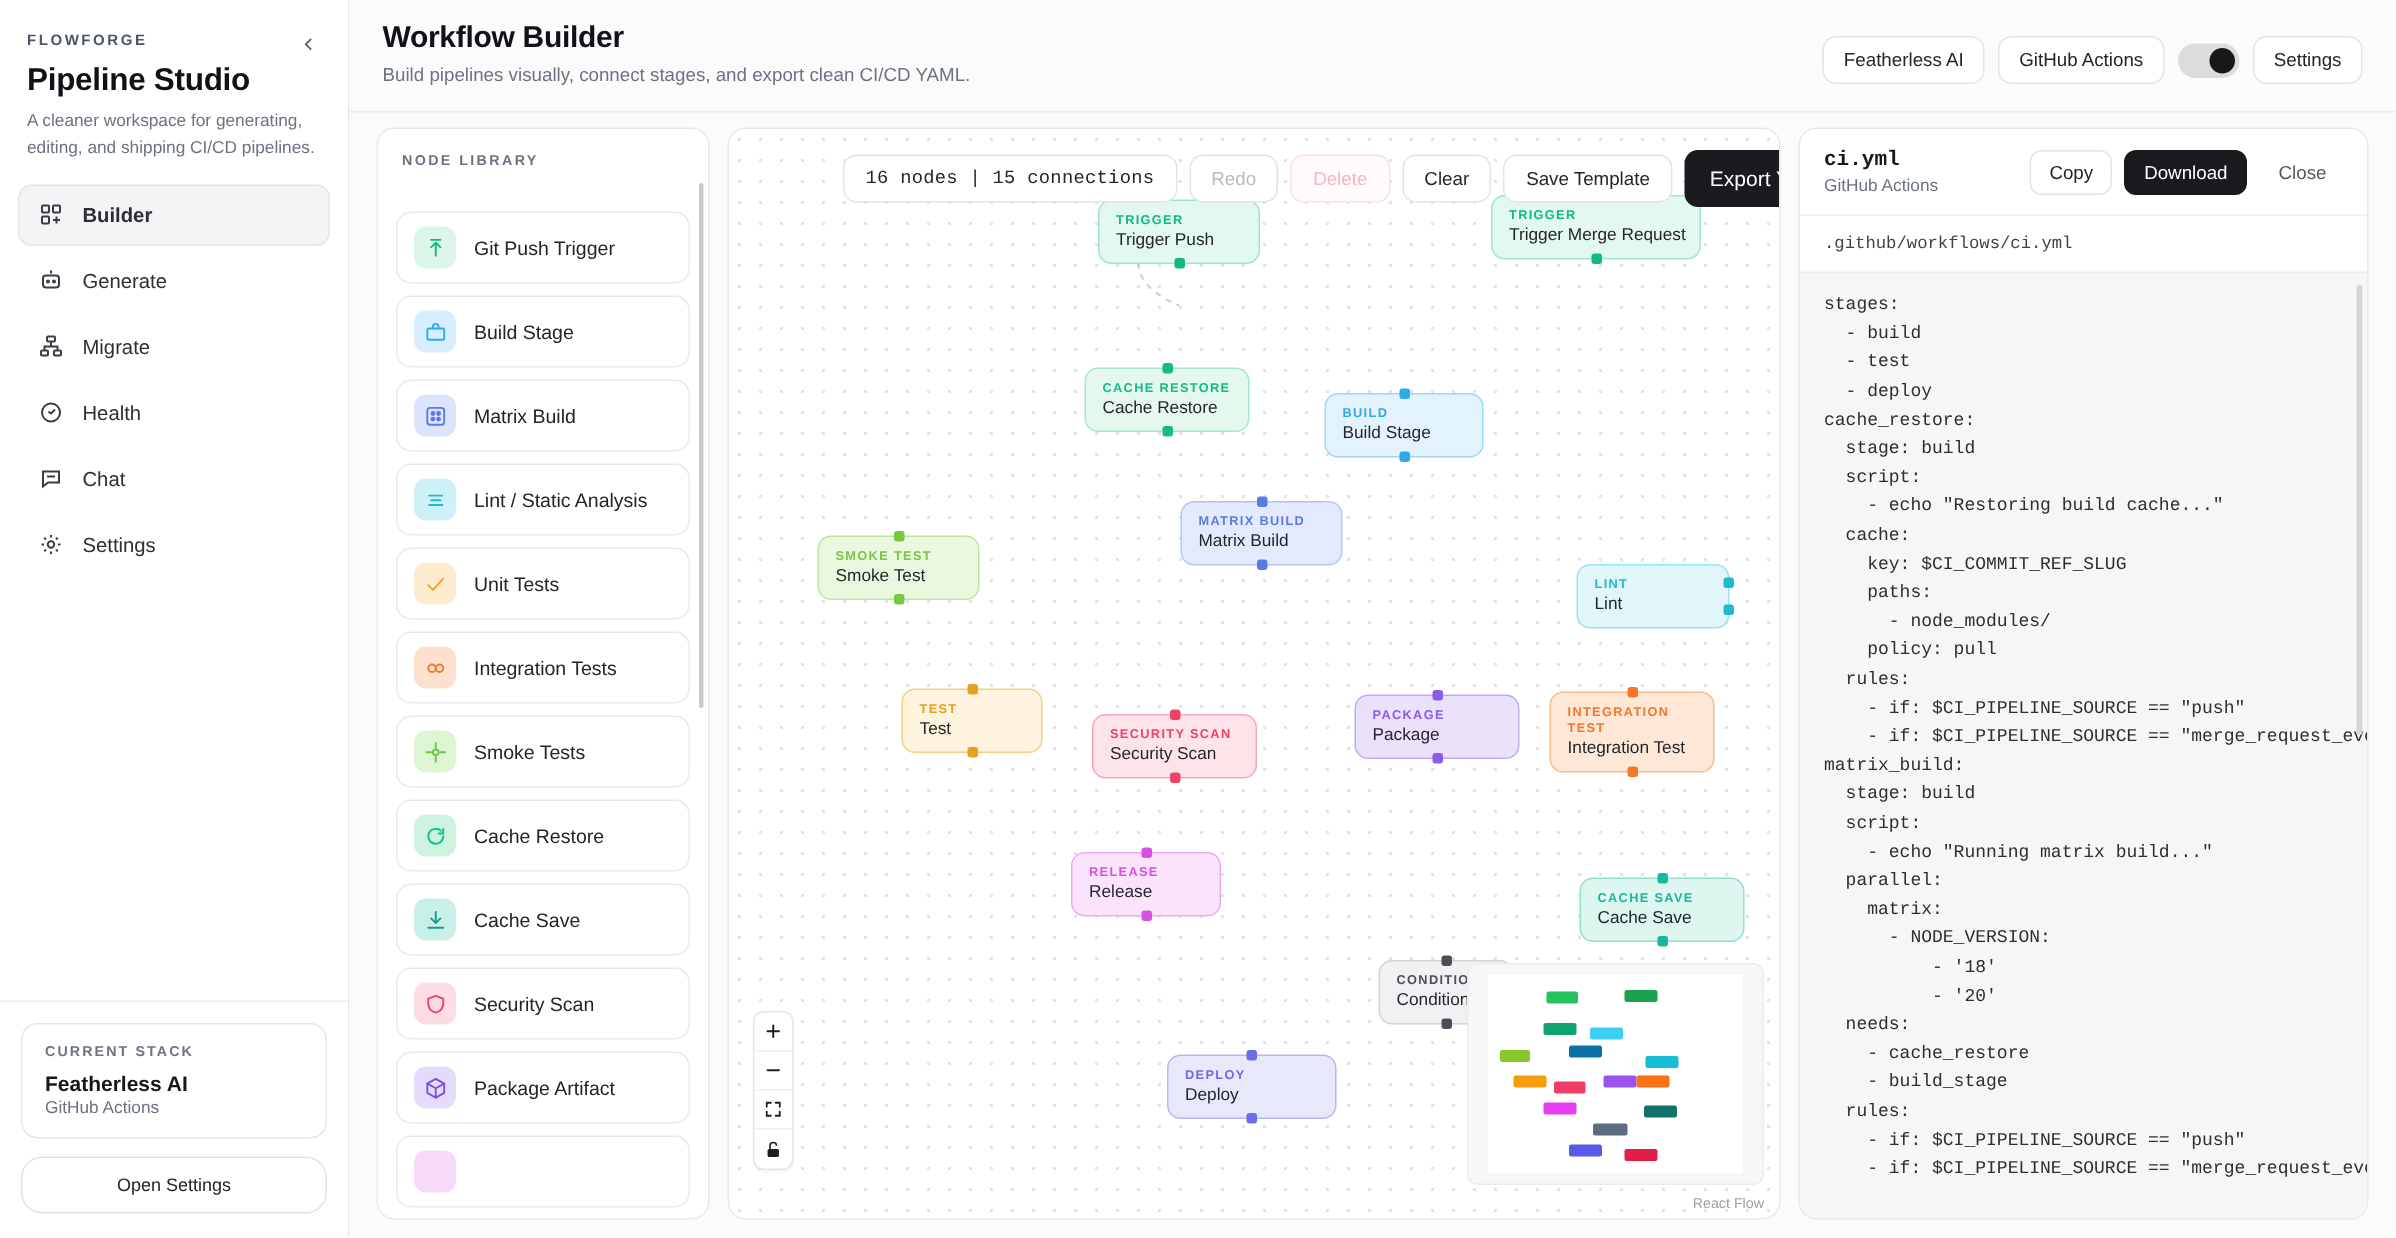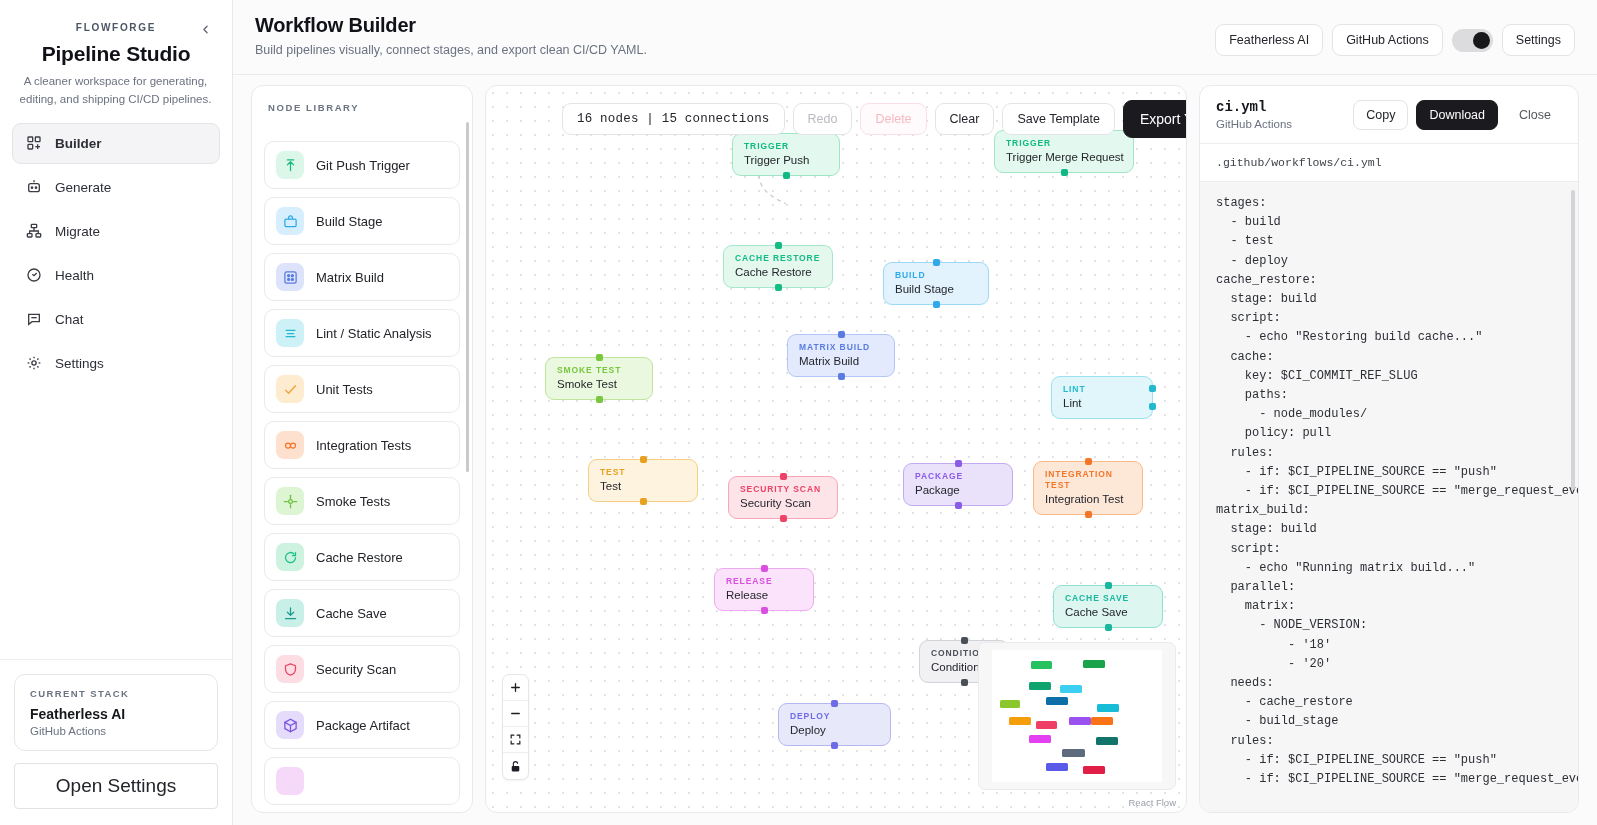--- a/index.html
+++ b/index.html
@@ -9,21 +9,21 @@
     background: #ffffff; color: #1a1a1a; overflow: hidden;
   }
   .app { display: flex; width: 1597px; height: 825px; }
 
   
   .sidebar {
     width: 233px; height: 825px; background: #ffffff;
     border-right: 1px solid #e8e8ea;
     display: flex; flex-direction: column; flex: 0 0 233px;
   }
-  .sb-top { padding: 22px 18px 0 18px; position: relative; text-align: center; }
+  .sb-top { padding: 22px 18px 0 18px; position: relative; }
   .brand {
     font-size: 10px; letter-spacing: 1.7px; font-weight: 700;
     color: #4b5563; text-transform: uppercase;
   }
   .collapse-btn {
     position: absolute; right: 18px; top: 20px;
     width: 18px; height: 18px; cursor: pointer;
     display: flex; align-items: center; justify-content: center;
     color: #5b6270;
   }
@@ -54,22 +54,22 @@
     border: 1px solid #e6e6ea; border-radius: 11px; padding: 13px 15px;
   }
   .stack-label {
     font-size: 9.5px; letter-spacing: 1.4px; font-weight: 700;
     color: #6b7280; text-transform: uppercase;
   }
   .stack-name { font-size: 14px; font-weight: 700; margin-top: 7px; color:#15171c; }
   .stack-sub { font-size: 11.5px; color: #6b7280; margin-top: 3px; }
   .open-settings {
     margin-top: 12px; width: 100%; padding: 11px 0;
-    border: 1px solid #e2e2e6; border-radius: 4px; background: #fff;
-    font-size: 19px; color: #22242a; cursor: pointer;
+    border: 1px solid #e2e2e6; border-radius: 14px; background: #fff;
+    font-size: 12px; color: #22242a; cursor: pointer;
     font-family: "Liberation Sans", sans-serif; text-align:center;
   }
 
   
   .main { flex: 1; display: flex; flex-direction: column; background: #fbfbfc; min-width:0; }
   .topbar {
     height: 75px; background: #fbfbfc; border-bottom: 1px solid #eaeaec;
     display: flex; align-items: flex-start; justify-content: space-between;
     padding: 14px 22px 0 22px; flex: 0 0 75px;
   }
@@ -526,21 +526,21 @@
               <div class="label">Smoke Test</div>
               <span class="handle top" style="background:#79c63f"></span>
               <span class="handle bot" style="background:#79c63f"></span>
             </div>
             <div class="node" style="left: 538px; top: 290px; width: 102px; background: rgb(224, 246, 250); border-color: rgb(154, 226, 239);">
               <div class="kind" style="color:#22b8cf">LINT</div>
               <div class="label">Lint</div>
               <span class="handle r" style="background:#22b8cf"></span>
               <span class="handle rb" style="background:#22b8cf"></span>
             </div>
-            <div class="node" style="left: 75px; top: 373px; width: 110px; background: rgb(253, 243, 223); border-color: rgb(245, 207, 134);">
+            <div class="node" style="left: 88px; top: 373px; width: 94px; background: rgb(253, 243, 223); border-color: rgb(245, 207, 134);">
               <div class="kind" style="color:#e8a020">TEST</div>
               <div class="label">Test</div>
               <span class="handle top" style="background:#e8a020"></span>
               <span class="handle bot" style="background:#e8a020"></span>
             </div>
             <div class="node" style="left: 215px; top: 390px; width: 110px; background: rgb(253, 228, 233); border-color: rgb(246, 166, 182);">
               <div class="kind" style="color:#ec4367">SECURITY SCAN</div>
               <div class="label">Security Scan</div>
               <span class="handle top" style="background:#ec4367"></span>
               <span class="handle bot" style="background:#ec4367"></span>

